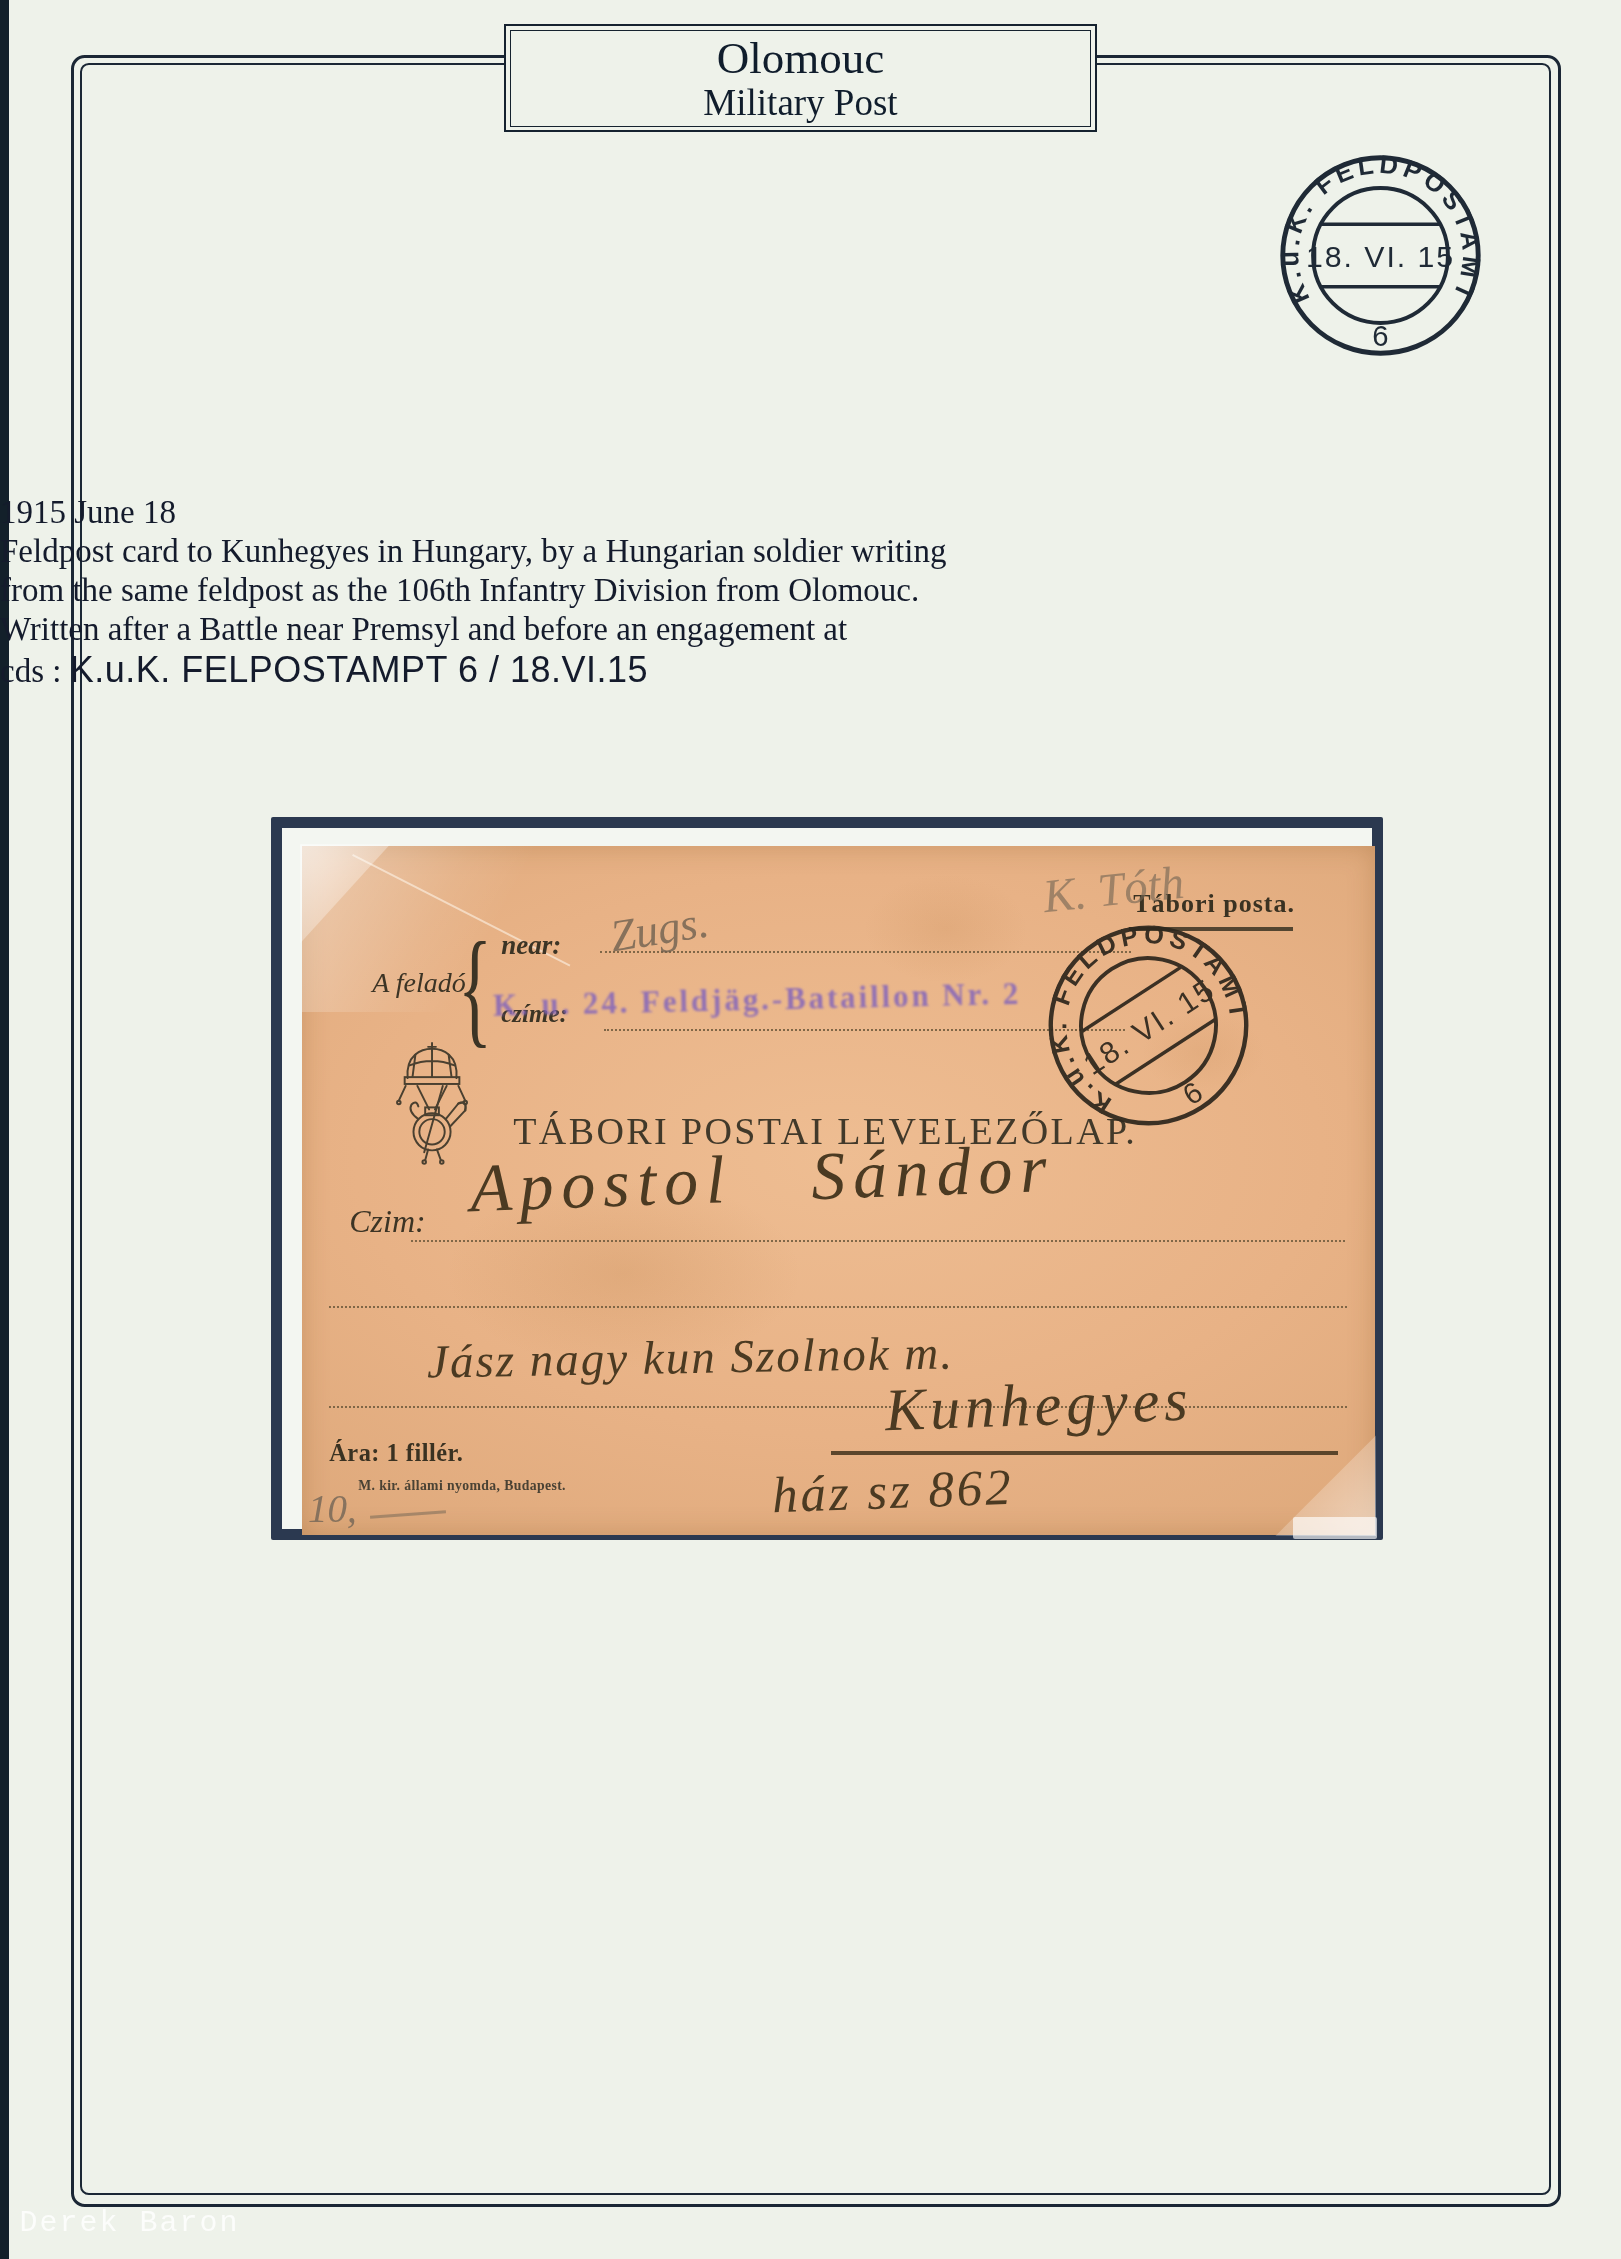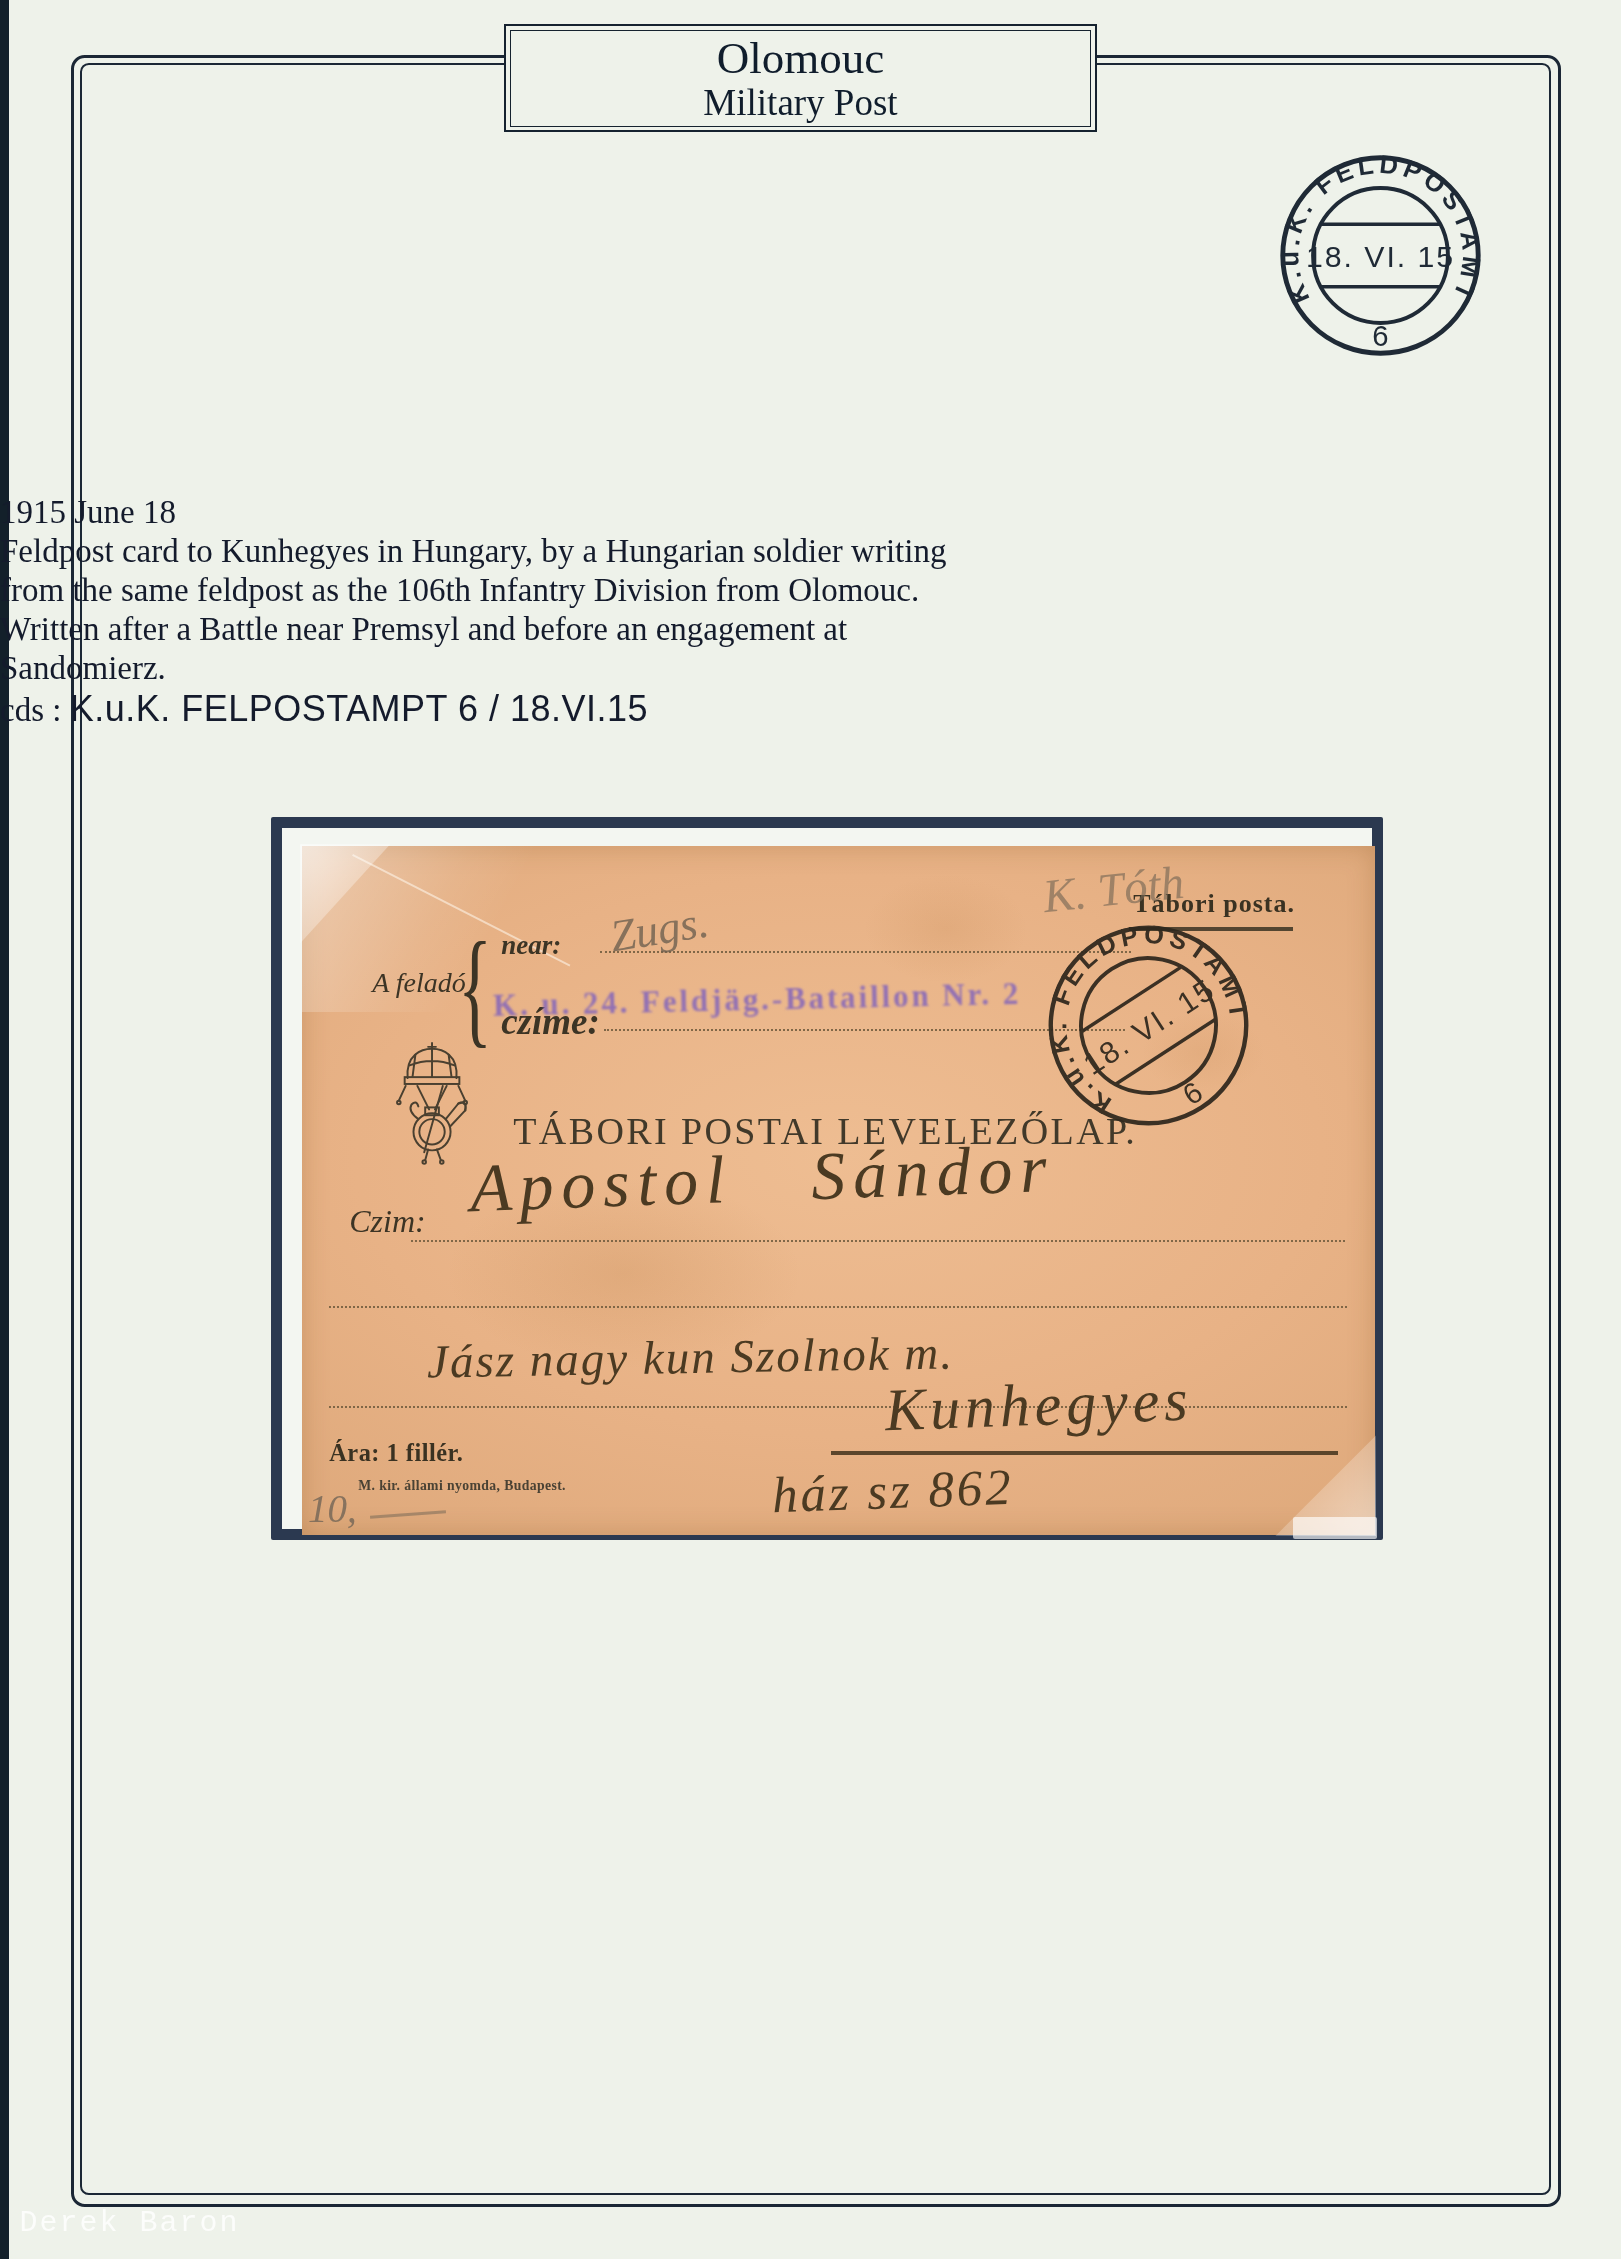--- a/index.html
+++ b/index.html
@@ -41,21 +41,21 @@
   .crease-line{left:51px;top:7.8px;width:244px;height:2px;background:rgba(255,250,240,.55);transform:rotate(27deg);transform-origin:left top;}
 
   
   .corner-note{left:831px;top:43px;font-size:26px;font-weight:bold;color:#3a3222;letter-spacing:1px;}
   .corner-note-rule{left:827px;top:81px;width:164px;height:3.9px;background:#3a3222;opacity:.85;}
   .dotline{border-bottom:2.4px dotted #6e5a3c;opacity:.85;height:0;}
   .lbl{color:#3c3425;font-style:italic;}
   .sender-lbl{left:70px;top:121px;font-size:28px;}
   .brace{left:142px;top:68px;font-size:129px;color:#3c3425;transform:scaleX(.55);font-style:normal;}
   .neve-lbl{left:199px;top:84px;font-size:27px;font-weight:bold;}
-  .czime-lbl{left:199px;top:154px;font-size:37px;font-weight:bold;}
+  .czime-lbl{left:199px;top:154px;font-size:25px;font-weight:bold;}
   .neve-line{left:298px;top:105px;width:531px;}
   .czime-line{left:302px;top:183px;width:521px;}
 
   .hw{font-style:italic;color:#4b3a22;white-space:nowrap;}
   .pencil{font-style:italic;color:rgba(120,105,88,.85);white-space:nowrap;}
   .hw-name1{left:308px;top:57px;font-size:45px;transform:rotate(-9deg);color:rgba(110,96,80,.8);}
   .hw-name2{left:741px;top:15.6px;font-size:47px;transform:rotate(-6deg);color:rgba(120,104,86,.65);}
 
   .unit-stamp{left:191px;top:131px;width:956px;font-weight:bold;font-size:31px;letter-spacing:2.9px;
               color:rgba(132,101,186,.85);filter:blur(1.2px);transform:rotate(-1.3deg);white-space:nowrap;}
@@ -121,21 +121,20 @@
     </text>
     <text x="110" y="122" text-anchor="middle" font-size="31" letter-spacing="2" fill="#1f2a36">18. VI. 15</text>
     <text x="110" y="203" text-anchor="middle" font-size="30" fill="#1f2a36">6</text>
   </svg>
 
   <div class="abs desc">
     <div>1915 June 18</div>
     <div>Feldpost card to Kunhegyes in Hungary, by a Hungarian soldier writing</div>
     <div>from the same feldpost as the 106th Infantry Division from Olomouc.</div>
     <div>Written after a Battle near Premsyl and before an engagement at</div>
-    <div>Sandomierz.</div>
     <div class="cds-line">
       <span>cds :</span>
       <span class="cds-value">K.u.K. FELPOSTAMPT 6 / 18.VI.15</span>
     </div>
   </div>
 
   <div class="abs mat">
     <div class="mat-white">
       <div class="card">
 

